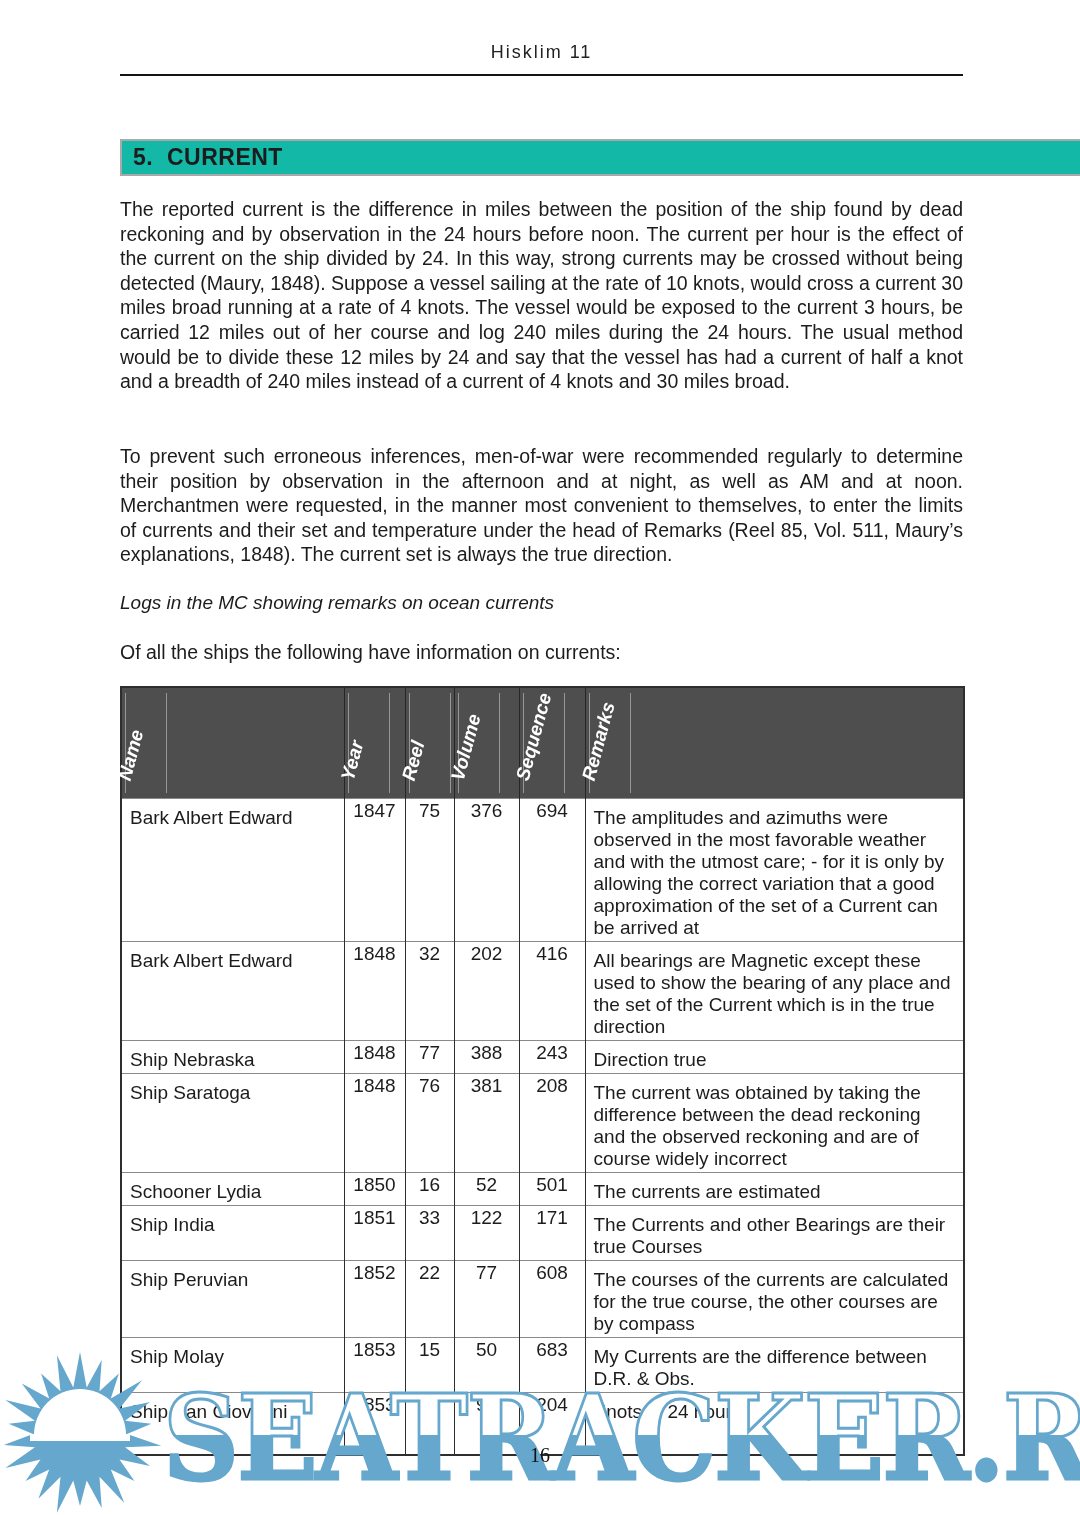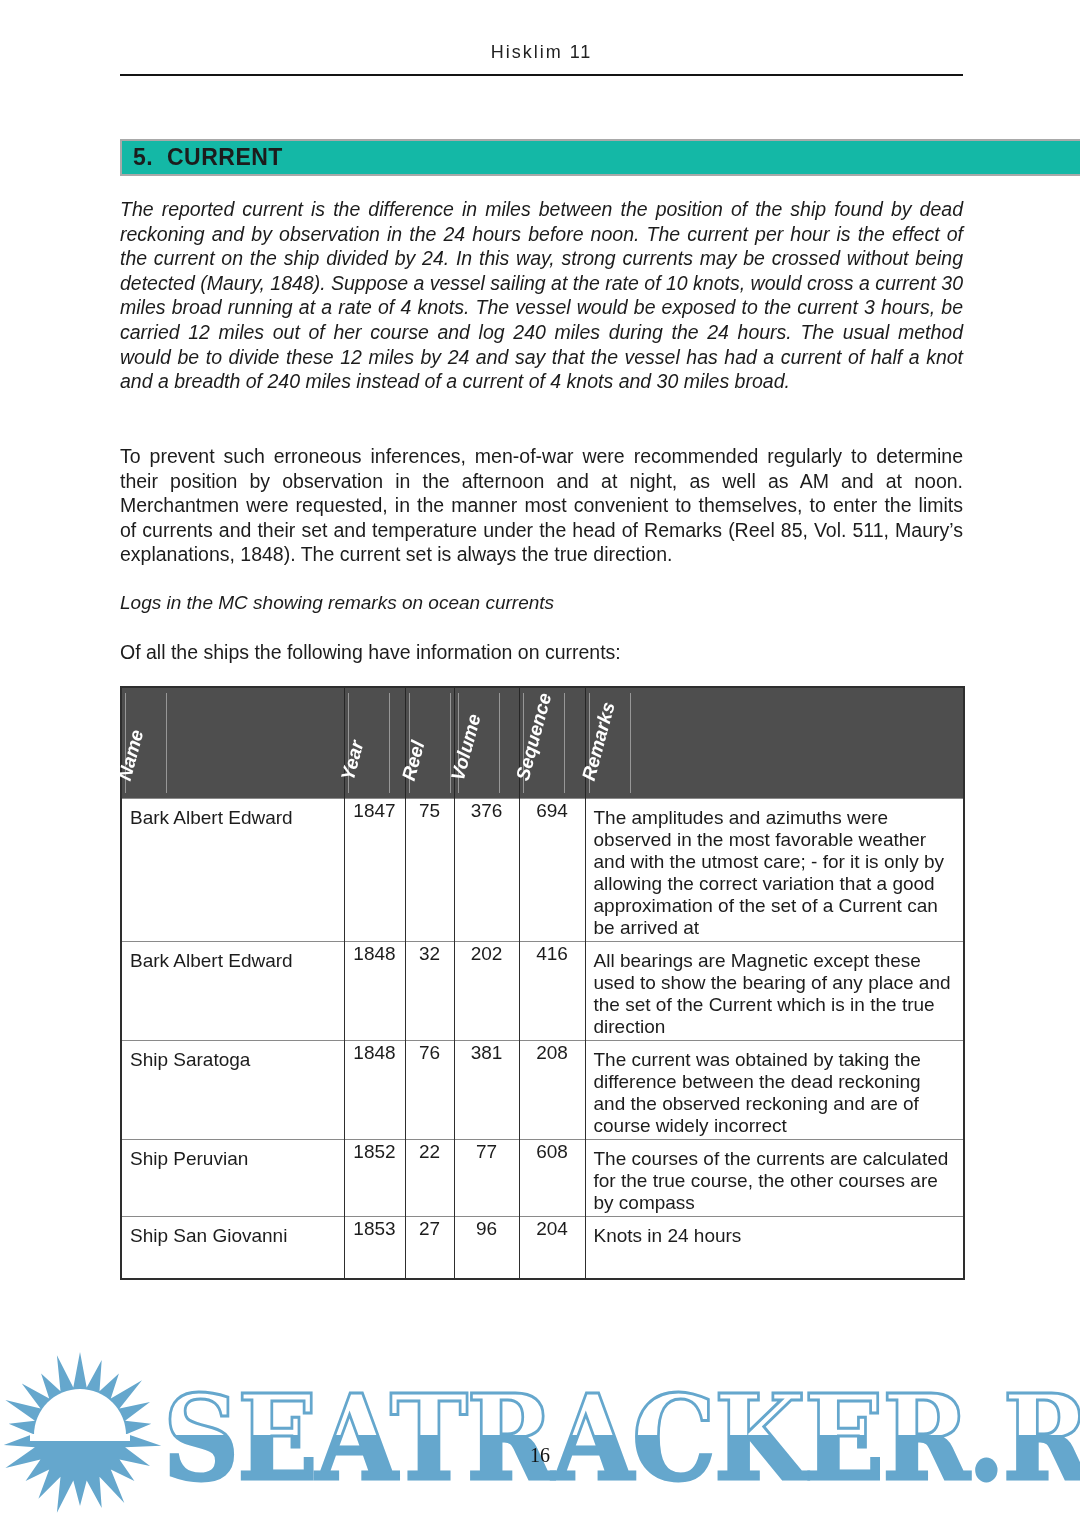--- a/index.html
+++ b/index.html
@@ -22,21 +22,21 @@
     position:absolute; left:120px; top:139px; width:1015px; height:37px;
     box-sizing:border-box; border:2px solid #a9a9a9; background:#14b8a6;
     font-weight:bold; font-size:23px; line-height:33px; padding-left:11px;
     letter-spacing:0.5px;
   }
   
   .para{
     position:absolute; left:120px; width:843px; margin:0;
     font-size:19.5px; line-height:24.6px; text-align:justify;
   }
-  .p1{top:197px;font-style:italic;}
+  .p1{top:197px;}
   .p2{top:444px;}
   .caption{top:591px; font-style:italic; text-align:left; font-size:19px;}
   .intro{top:640px; text-align:left;}
   
   table.ships{
     position:absolute; left:120px; top:686px; width:843px;
     border-collapse:collapse; table-layout:fixed;
     border:2px solid #2e2e2e;
   }
   table.ships th{
@@ -154,35 +154,67 @@
         <td>The amplitudes and azimuths were observed in the most favorable weather and with the utmost care; - for it is only by allowing the correct variation that a good approximation of the set of a Current can be arrived at</td>
       </tr>
       <tr style="height:90px">
         <td>Bark Albert Edward</td>
         <td class="num">1848</td>
         <td class="num">32</td>
         <td class="num">202</td>
         <td class="num">416</td>
         <td>All bearings are Magnetic except these used to show the bearing of any place and the set of the Current which is in the true direction</td>
       </tr>
+      <tr style="height:25px">
+        <td>Ship Nebraska</td>
+        <td class="num">1848</td>
+        <td class="num">77</td>
+        <td class="num">388</td>
+        <td class="num">243</td>
+        <td>Direction true</td>
+      </tr>
       <tr style="height:90px">
         <td>Ship Saratoga</td>
         <td class="num">1848</td>
         <td class="num">76</td>
         <td class="num">381</td>
         <td class="num">208</td>
         <td>The current was obtained by taking the difference between the dead reckoning and the observed reckoning and are of course widely incorrect</td>
       </tr>
+      <tr style="height:25px">
+        <td>Schooner Lydia</td>
+        <td class="num">1850</td>
+        <td class="num">16</td>
+        <td class="num">52</td>
+        <td class="num">501</td>
+        <td>The currents are estimated</td>
+      </tr>
+      <tr style="height:47px">
+        <td>Ship India</td>
+        <td class="num">1851</td>
+        <td class="num">33</td>
+        <td class="num">122</td>
+        <td class="num">171</td>
+        <td>The Currents and other Bearings are their true Courses</td>
+      </tr>
       <tr style="height:68px">
         <td>Ship Peruvian</td>
         <td class="num">1852</td>
         <td class="num">22</td>
         <td class="num">77</td>
         <td class="num">608</td>
         <td>The courses of the currents are calculated for the true course, the other courses are by compass</td>
+      </tr>
+      <tr style="height:46px">
+        <td>Ship Molay</td>
+        <td class="num">1853</td>
+        <td class="num">15</td>
+        <td class="num">50</td>
+        <td class="num">683</td>
+        <td>My Currents are the difference between D.R. &amp; Obs.</td>
       </tr>
       <tr style="height:62px">
         <td>Ship San Giovanni</td>
         <td class="num">1853</td>
         <td class="num">27</td>
         <td class="num">96</td>
         <td class="num">204</td>
         <td>Knots in 24 hours</td>
       </tr>
     </tbody>

